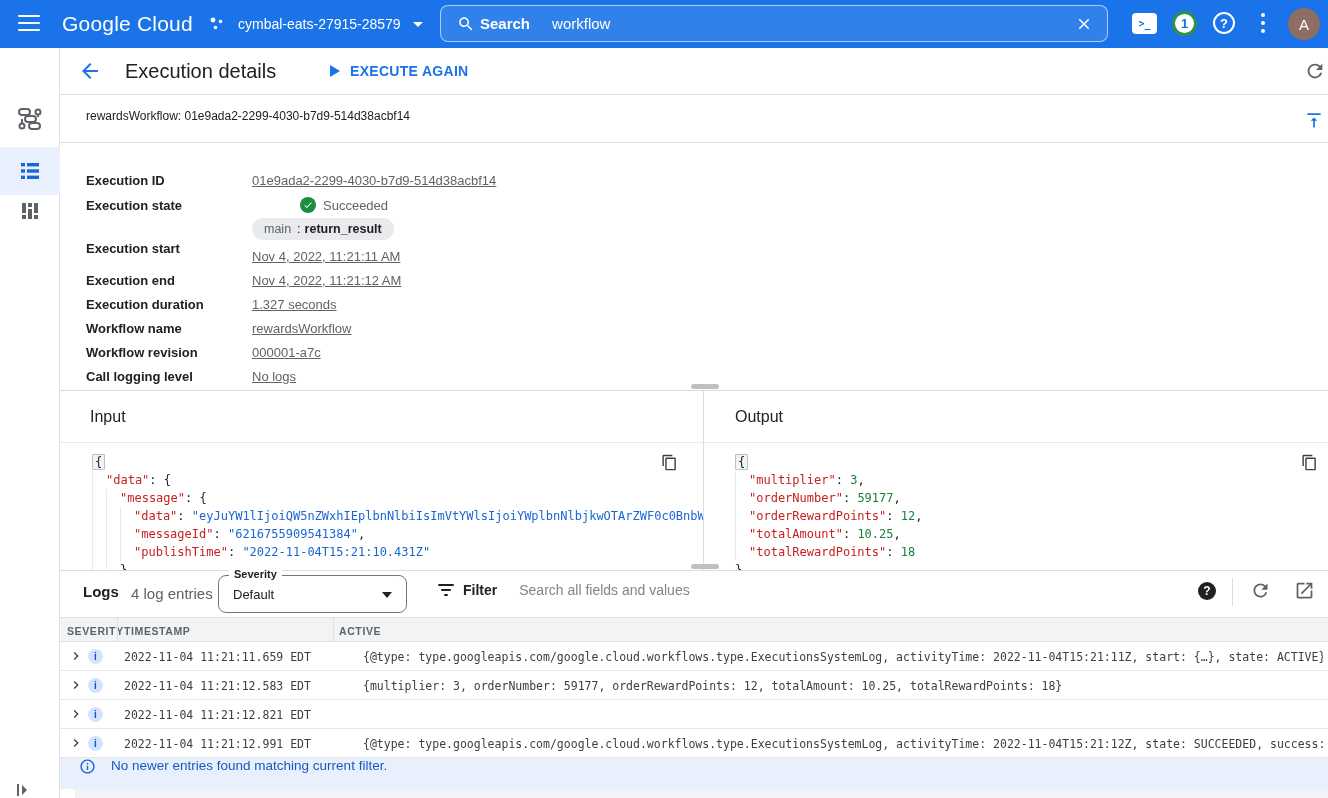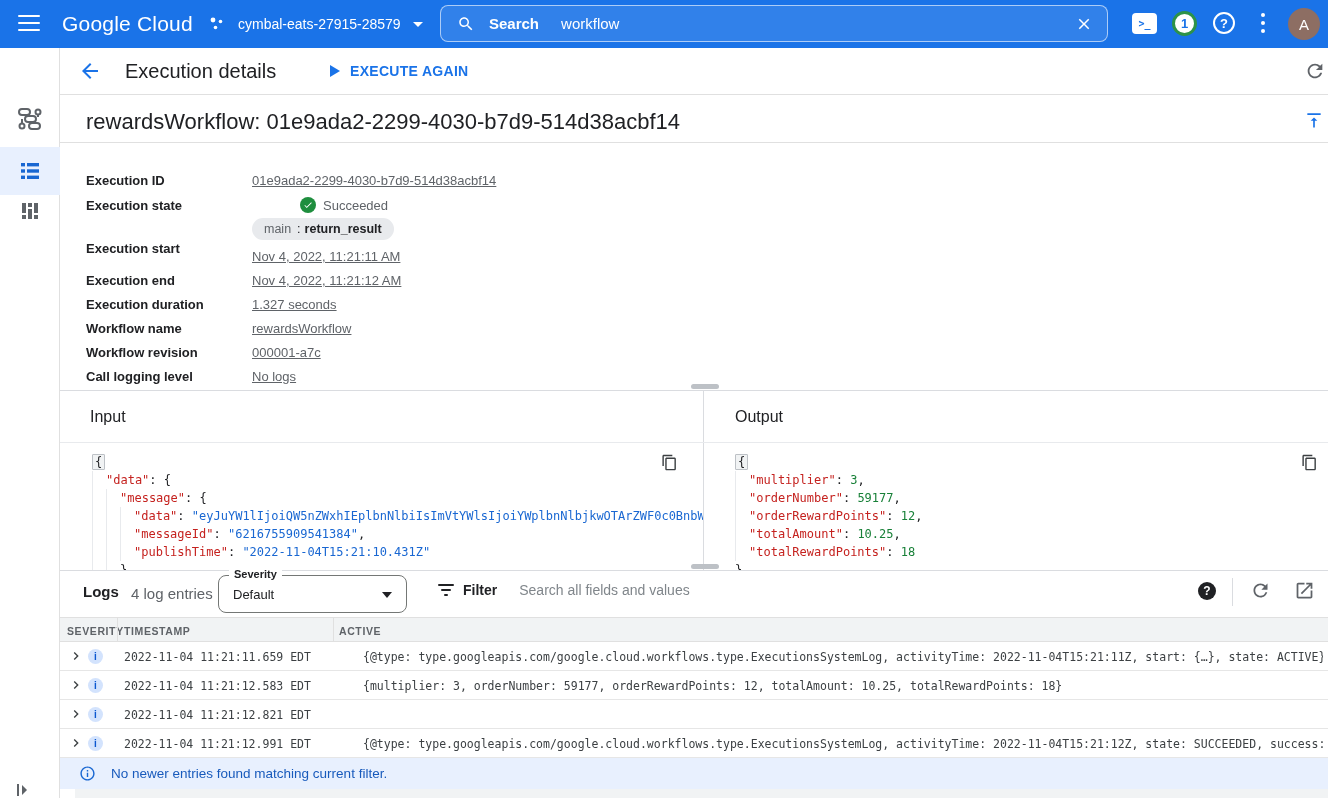--- a/index.html
+++ b/index.html
@@ -10,21 +10,21 @@
 
   
   .topbar { left:0; top:0; width:1328px; height:48px; background:#1a73e8; }
   .hamburger { left:18px; top:15px; width:22px; height:18px; cursor:pointer; }
   .hamburger span { display:block; height:2px; background:#fff; margin-bottom:5px; border-radius:1px; }
   .logo { left:62px; top:12px; font-size:21px; color:#fff; letter-spacing:.2px; white-space:nowrap; }
   .proj { left:206px; top:0; height:48px; display:flex; align-items:center; cursor:pointer; }
   .proj-label { color:#fff; font-size:14px; margin-left:10px; white-space:nowrap; }
   .caret-down { width:0; height:0; border-left:5px solid transparent; border-right:5px solid transparent; border-top:5px solid #fff; margin-left:12px; }
   .searchbar { left:440px; top:5px; width:668px; height:37px; border:1px solid rgba(255,255,255,.6); background:rgba(255,255,255,.10); border-radius:8px; display:flex; align-items:center; cursor:text; }
-  .searchbar .s-label { color:#fff; font-size:15px; font-weight:bold; margin-left:14px; }
+  .searchbar .s-label { color:#fff; font-size:15px; font-weight:bold; margin-left:5px; }
   .searchbar .s-value { color:#fff; font-size:15px; margin-left:22px; }
   .search-clear { margin-left:auto; margin-right:14px; cursor:pointer; display:flex; }
   .shell { left:1132px; top:13px; width:25px; height:21px; background:#fff; border-radius:4px; color:#1a73e8; font-family:"DejaVu Sans Mono",monospace; font-size:10px; font-weight:bold; display:flex; align-items:center; justify-content:center; cursor:pointer; }
   .notif { left:1172px; top:11px; width:25px; height:25px; background:#fff; border:3px solid #2d9248; border-radius:50%; color:#1a73e8; font-size:13px; font-weight:bold; display:flex; align-items:center; justify-content:center; cursor:pointer; }
   .helpc { left:1213px; top:12px; width:22px; height:22px; border:2px solid #fff; border-radius:50%; color:#fff; font-size:13px; font-weight:bold; display:flex; align-items:center; justify-content:center; cursor:pointer; }
   .dots3 { left:1261px; top:13px; width:4px; cursor:pointer; }
   .dots3 i { display:block; width:4px; height:4px; background:#fff; border-radius:50%; margin-bottom:4px; }
   .avatar { left:1288px; top:8px; width:32px; height:32px; background:#8d6e63; border-radius:50%; color:#fff; font-size:15px; display:flex; align-items:center; justify-content:center; cursor:pointer; }
 
   
@@ -34,21 +34,21 @@
 
   
   .hdr-divider { left:60px; top:94px; width:1268px; height:1px; background:#e0e0e0; }
   .back-btn { left:78px; top:59px; width:24px; height:24px; cursor:pointer; }
   .page-title { left:125px; top:60px; font-size:20px; color:#202124; white-space:nowrap; }
   .exec-again { left:330px; top:57px; height:28px; display:flex; align-items:center; cursor:pointer; color:#1a73e8; }
   .play-tri { width:0; height:0; border-top:6px solid transparent; border-bottom:6px solid transparent; border-left:10px solid #1a73e8; margin-right:10px; }
   .exec-label { font-size:14px; font-weight:bold; letter-spacing:.3px; }
   .hdr-refresh { left:1304px; top:60px; width:22px; height:22px; cursor:pointer; }
 
-  .wf-title { left:86px; top:109px; font-size:22px; color:#202124; white-space:nowrap;text-align:center; }
+  .wf-title { left:86px; top:109px; font-size:12px; color:#202124; white-space:nowrap;text-align:center; }
   .wf-divider { left:60px; top:142px; width:1268px; height:1px; background:#e0e0e0; }
   .collapse-btn { left:1304px; top:110px; width:20px; height:20px; cursor:pointer; }
 
   
   .d-label { position:absolute; left:86px; width:160px; font-size:13px; color:#202124; font-weight:bold; white-space:nowrap; }
   .d-value { position:absolute; left:252px; font-size:13px; color:#5f6368; white-space:nowrap;text-decoration:underline; }
   .succ-wrap { left:252px; top:197px; display:flex; align-items:center;padding-left:48px; }
   .succ-icon { width:16px; height:16px; border-radius:50%; background:#1e8e3e; display:flex; align-items:center; justify-content:center; margin-right:7px; }
   .succ-text { font-size:13px; color:#5f6368; }
   .step-chip { left:252px; top:218px; height:22px; background:#e8eaed; border-radius:11px; display:flex; align-items:center; padding:8px 12px; font-size:12.5px; cursor:pointer; }
@@ -93,21 +93,21 @@
 
   .tbl-head { left:60px; top:617px; width:1268px; height:25px; background:#f1f3f4; border-top:1px solid #e0e0e0; border-bottom:1px solid #e0e0e0; }
   .th { position:absolute; top:7px; font-size:10.5px; letter-spacing:.6px; color:#5f6368; font-weight:bold; }
   .col-div { position:absolute; width:1px; background:#e0e0e0; }
   .log-row { position:absolute; left:60px; width:1268px; height:29px; border-bottom:1px solid #e6e6e6; background:#fff; cursor:pointer; }
   .row-chevron { position:absolute; left:8px; top:6px; width:16px; height:16px; }
   .row-info { position:absolute; left:28px; top:7px; width:15px; height:15px; border-radius:50%; background:#d3e3fd; color:#0b57d0; font-size:10px; font-weight:bold; display:flex; align-items:center; justify-content:center; }
   .row-ts { position:absolute; left:64px; top:8px; font-family:"DejaVu Sans Mono",monospace; font-size:11.5px; color:#3c4043; white-space:nowrap; }
   .row-sum { position:absolute; left:303px; top:8px; font-family:"DejaVu Sans Mono",monospace; font-size:11.5px; color:#3c4043; white-space:nowrap; overflow:hidden; width:960px; }
 
-  .banner { left:60px; top:758px; width:1268px; height:31px; background:#e8f0fe; display:flex; align-items:center; }
+  .banner { left:60px; top:758px; width:1268px; height:31px; background:#e8f0fe; display:flex; align-items:flex-start; }
   .banner-icon { margin-left:19px; width:17px; height:17px; }
   .banner-text { margin-left:15px; font-size:13.5px; color:#185abc; }
   .bottom-strip { left:75px; top:789px; width:1253px; height:9px; background:#f1f3f4; }
   .rail-expand { left:16px; top:783px; width:18px; height:14px; cursor:pointer; }
 </style>
 </head>
 <body>
 
 <div id="app">
 

